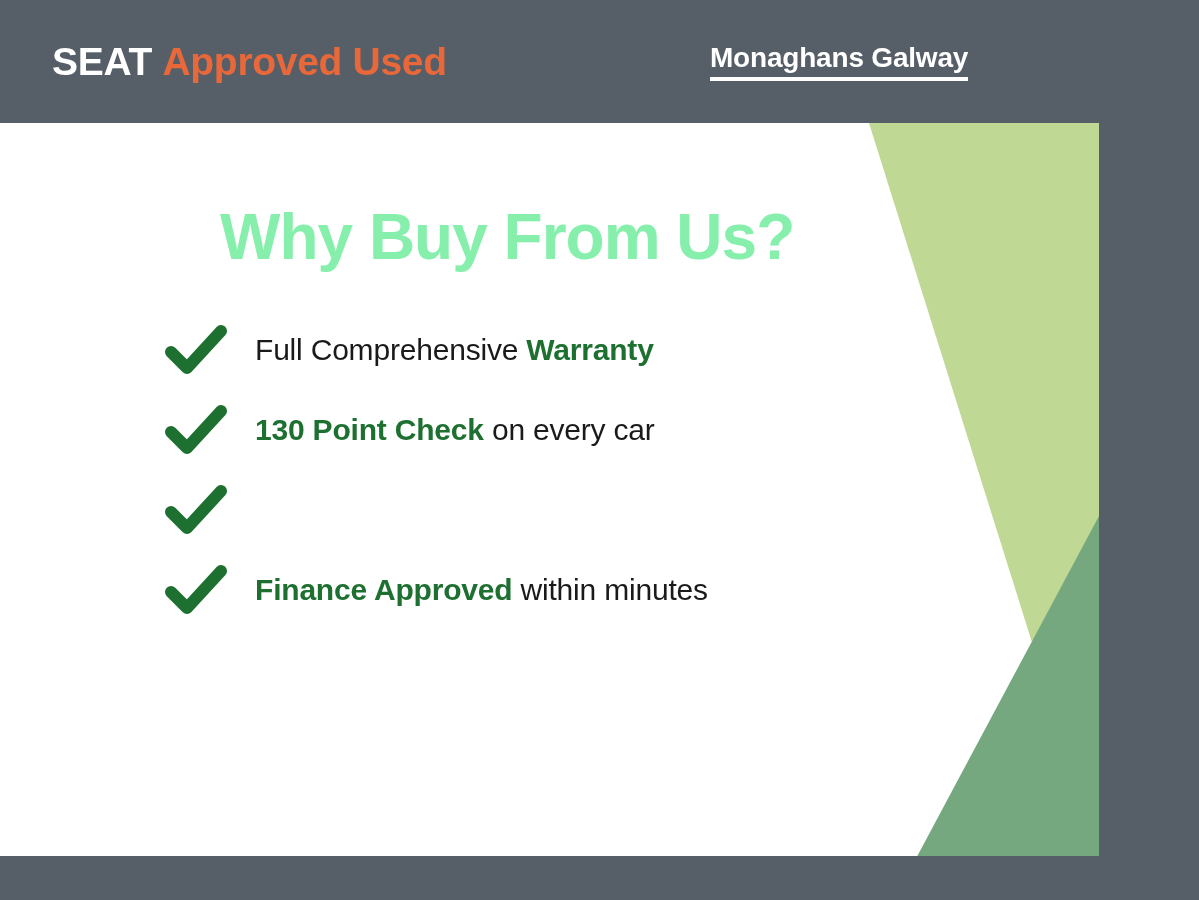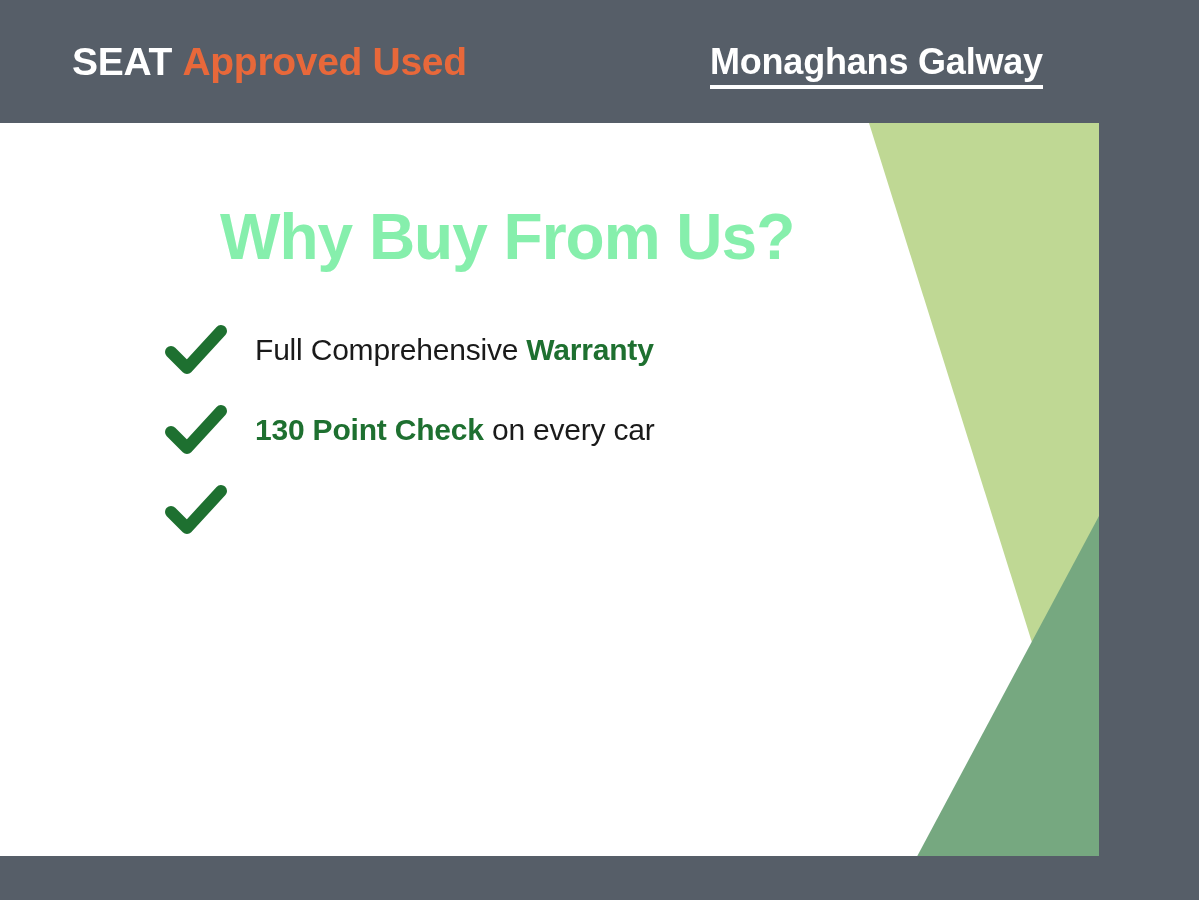--- a/index.html
+++ b/index.html
@@ -33,30 +33,29 @@
   }
   .brand {
     position: absolute;
     left: 52px;
     top: 42px;
     font-size: 39px;
     font-weight: 700;
     letter-spacing: -0.3px;
     line-height: 1;
     white-space: nowrap;
-    margin-left: 20px;
   }
   .brand .brand-seat { color: #FFFFFF; }
   .brand .brand-approved { color: #E8683A; }
 
   .dealer {
     position: absolute;
     left: 710px;
     top: 44px;
-    font-size: 36px;
+    font-size: 28px;
     font-weight: 700;
     color: #FFFFFF;
     letter-spacing: -0.2px;
     line-height: 1;
     white-space: nowrap;
     border-bottom: 4px solid #FFFFFF;
     padding-bottom: 5px;
   }
 
   
@@ -176,16 +175,22 @@
         <span class="check-icon"><svg viewBox="0 0 62 52" width="62" height="52" aria-hidden="true">
             <path d="M6 28 L22 44 L56 7" fill="none" stroke="#1E7030" stroke-width="12" stroke-linecap="round" stroke-linejoin="round"></path>
           </svg></span>
         <span class="bullet-text"><span class="hl">130 Point Check</span><span> on every car</span></span>
       </div>
       <div class="bullet-row">
         <span class="check-icon"><svg viewBox="0 0 62 52" width="62" height="52" aria-hidden="true">
             <path d="M6 28 L22 44 L56 7" fill="none" stroke="#1E7030" stroke-width="12" stroke-linecap="round" stroke-linejoin="round"></path>
           </svg></span>
       </div>
+      <div class="bullet-row">
+        <span class="check-icon"><svg viewBox="0 0 62 52" width="62" height="52" aria-hidden="true">
+            <path d="M6 28 L22 44 L56 7" fill="none" stroke="#1E7030" stroke-width="12" stroke-linecap="round" stroke-linejoin="round"></path>
+          </svg></span>
+        <span class="bullet-text"><span class="hl">Finance Approved</span><span> within minutes</span></span>
+      </div>
     </div>
 
   <div class="footer"></div>
 </div>
 
 </body></html>

